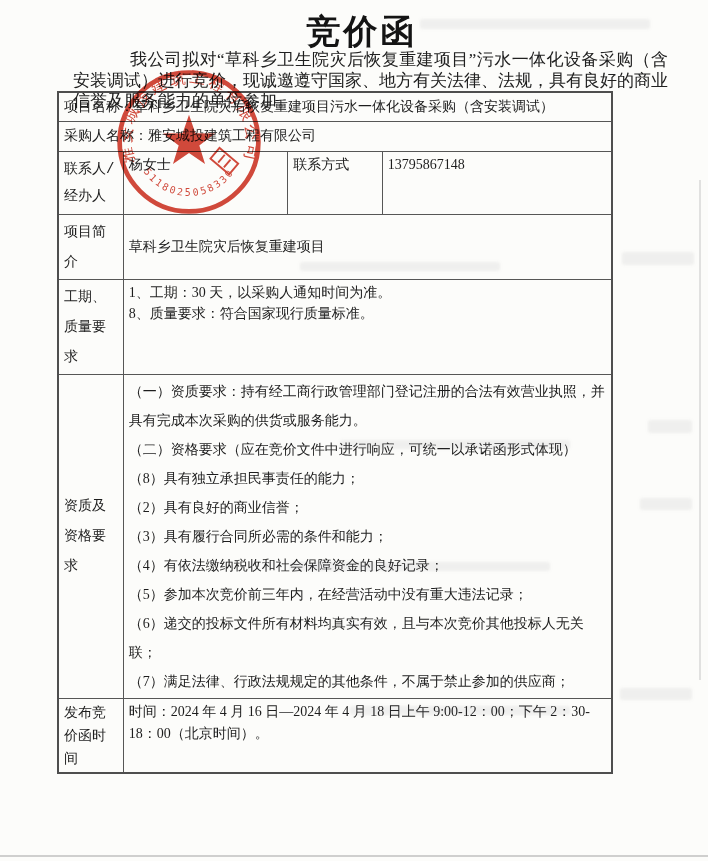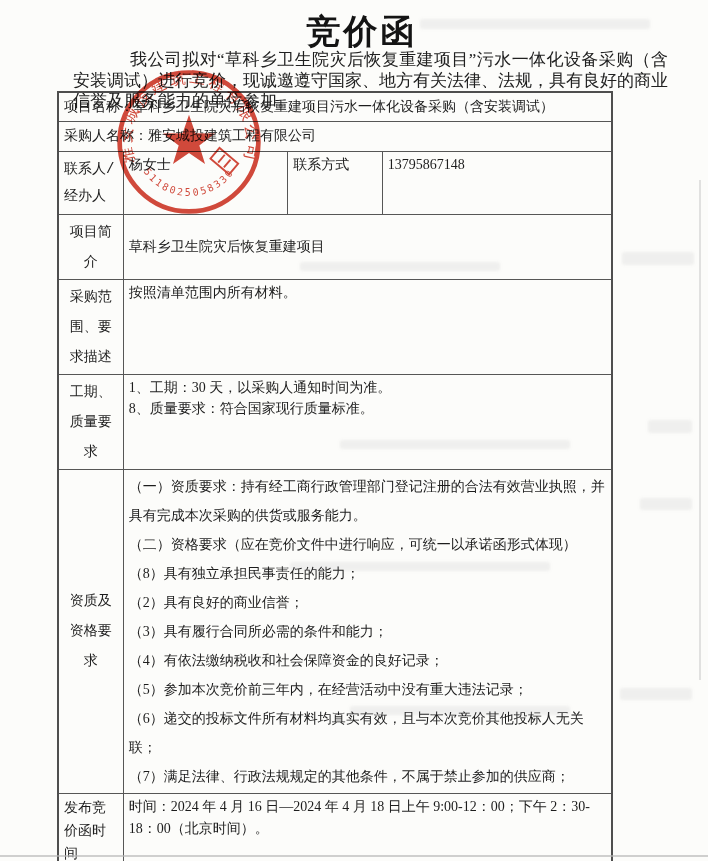--- a/index.html
+++ b/index.html
@@ -20,21 +20,21 @@
   }
   table.doc-table{
     position:absolute;top:91px;left:57px;width:556px;
     border-collapse:collapse;table-layout:fixed;
     font-size:14px;color:#1d1d1d;
     border:2px solid #4e4e4e;
   }
   .doc-table td{border:1px solid #565656;padding:2px 5px;overflow:hidden;}
   .full-cell{text-align:left;padding-left:4px;vertical-align:middle;white-space:nowrap;}
   .label-cell{
-    text-align:center;vertical-align:middle;line-height:30px;
+    text-align:left;vertical-align:middle;line-height:30px;
     padding:2px 2px;
   }
   .label-top{vertical-align:top;text-align:left;line-height:23px;padding-top:4px;padding-left:3px;}
   .label-r3{line-height:27px;text-align:left;padding-left:4px;font-family:Liberation Mono, monospace;}
   .content-cell{vertical-align:top;text-align:left;padding:7px 6px 4px 10px;line-height:22px;margin-top:45px;}
   .cell-mid{vertical-align:middle;padding-top:2px;}
   .qual-cell{padding-top:10px;}
   .qual-line{line-height:29px;}
   .dur-line{line-height:21px;}
   .stamp{
@@ -79,24 +79,20 @@
     </tr>
     <tr style="height:63px">
       <td class="label-cell label-r3">联系人/经办人</td>
       <td class="content-cell">杨女士</td>
       <td class="content-cell">联系方式</td>
       <td class="content-cell">13795867148</td>
     </tr>
     <tr style="height:32px">
       <td class="label-cell">项目简介</td>
       <td colspan="3" class="content-cell cell-mid">草科乡卫生院灾后恢复重建项目</td>
-    </tr>
-    <tr style="height:62px">
-      <td class="label-cell">采购范围、要求描述</td>
-      <td colspan="3" class="content-cell">按照清单范围内所有材料。</td>
     </tr>
     <tr style="height:55px">
       <td class="label-cell">工期、质量要求</td>
       <td colspan="3" class="content-cell">
 
       <div class="dur-line">1、工期：30 天，以采购人通知时间为准。</div>
             <div class="dur-line">8、质量要求：符合国家现行质量标准。</div>
           </td>
     </tr>
     <tr style="height:304px">

